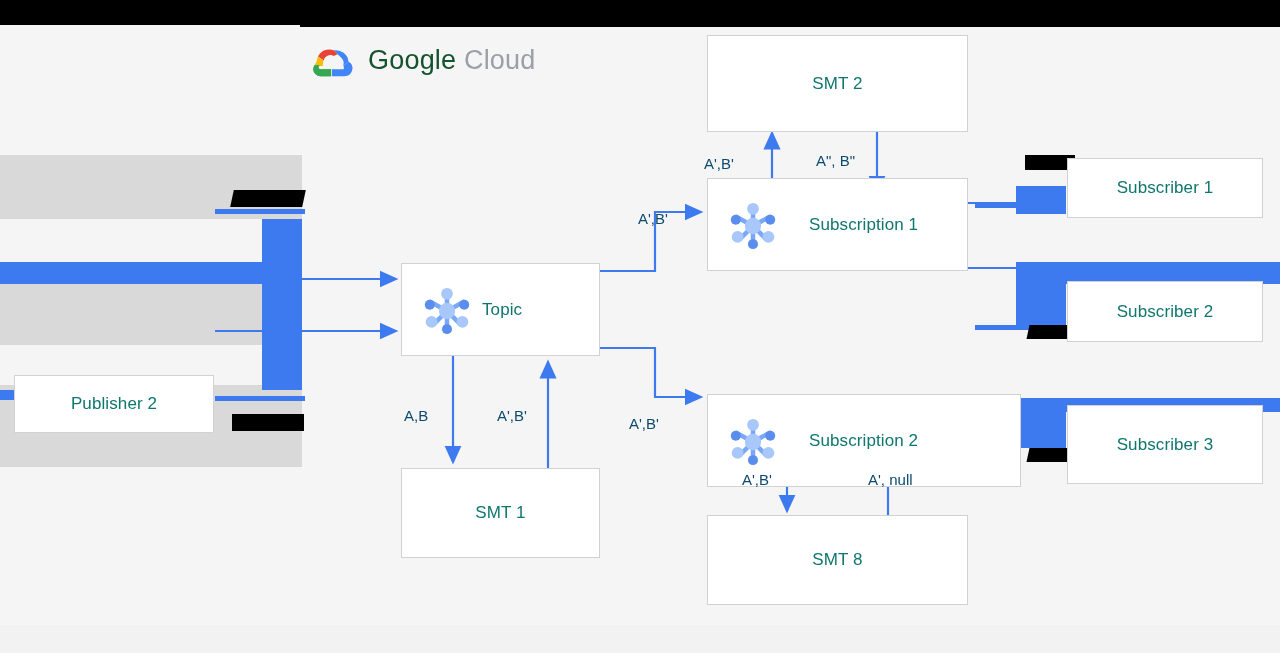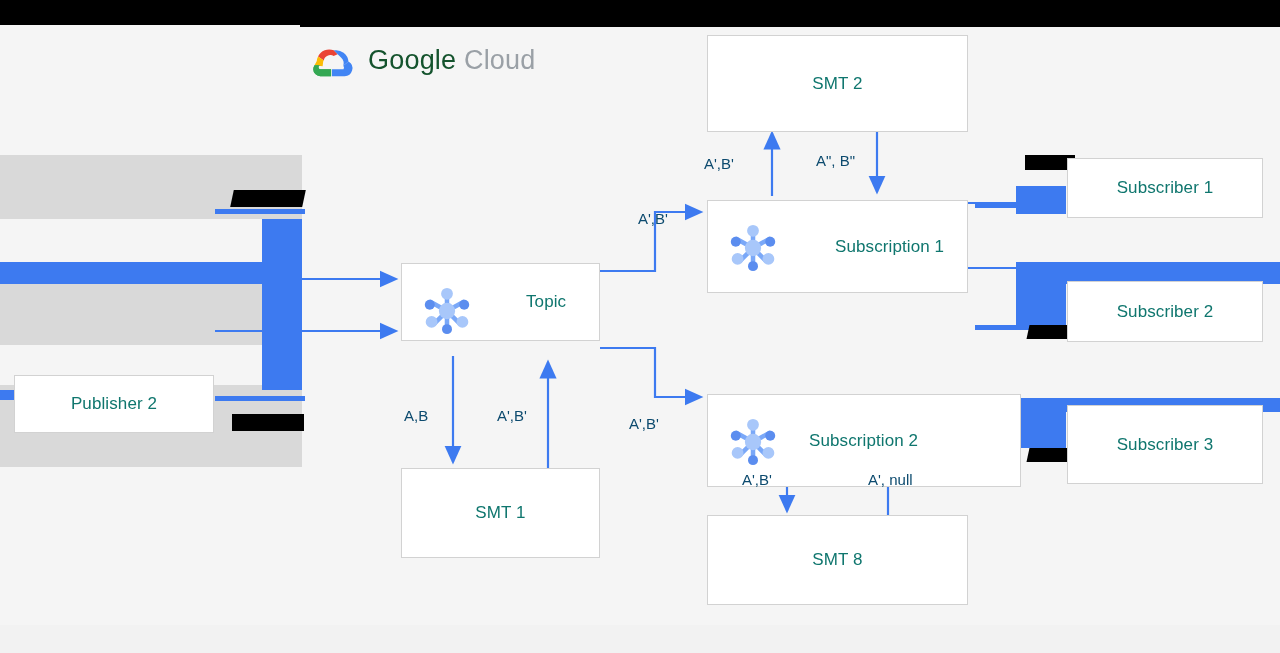--- a/index.html
+++ b/index.html
@@ -126,42 +126,42 @@
       <path d="M968,268 L1280,268"></path>
       <path d="M968,404 L1280,404"></path>
     </g>
   </svg>
 
 
   <div class="node" style="left:14px;top:375px;width:200px;height:58px;">
     <span class="label">Publisher 2</span>
   </div>
 
-  <div class="node with-icon" style="left:401px;top:263px;width:199px;height:78px;padding-left:44px;">
+  <div class="node with-icon" style="left:401px;top:263px;width:199px;height:93px;">
     <svg class="pubsub-icon" style="left:16px;top:18px;" viewBox="0 0 64 64">
       <g stroke="#7aa8f8" stroke-width="5" stroke-linecap="round">
         <line x1="32" y1="32" x2="32" y2="14"></line>
         <line x1="32" y1="32" x2="14" y2="22"></line>
         <line x1="32" y1="32" x2="50" y2="22"></line>
         <line x1="32" y1="32" x2="18" y2="46"></line>
         <line x1="32" y1="32" x2="46" y2="46"></line>
         <line x1="32" y1="32" x2="32" y2="52"></line>
       </g>
       <circle cx="32" cy="32" r="9" fill="#a8c7fa"></circle>
       <circle cx="32" cy="13" r="6.5" fill="#a8c7fa"></circle>
       <circle cx="13" cy="25" r="5.5" fill="#5b8def"></circle>
       <circle cx="51" cy="25" r="5.5" fill="#5b8def"></circle>
       <circle cx="15" cy="44" r="6.5" fill="#a8c7fa"></circle>
       <circle cx="49" cy="44" r="6.5" fill="#a8c7fa"></circle>
       <circle cx="32" cy="52" r="5.5" fill="#5b8def"></circle>
     </svg>
     <span class="label" style="margin-left:80px;">Topic</span>
   </div>
 
-  <div class="node with-icon" style="left:707px;top:200px;width:261px;height:93px;padding-left:26px;">
+  <div class="node with-icon" style="left:707px;top:178px;width:261px;height:93px;">
     <svg class="pubsub-icon" style="left:16px;top:18px;" viewBox="0 0 64 64">
       <g stroke="#7aa8f8" stroke-width="5" stroke-linecap="round">
         <line x1="32" y1="32" x2="32" y2="14"></line>
         <line x1="32" y1="32" x2="14" y2="22"></line>
         <line x1="32" y1="32" x2="50" y2="22"></line>
         <line x1="32" y1="32" x2="18" y2="46"></line>
         <line x1="32" y1="32" x2="46" y2="46"></line>
         <line x1="32" y1="32" x2="32" y2="52"></line>
       </g>
       <circle cx="32" cy="32" r="9" fill="#a8c7fa"></circle>

